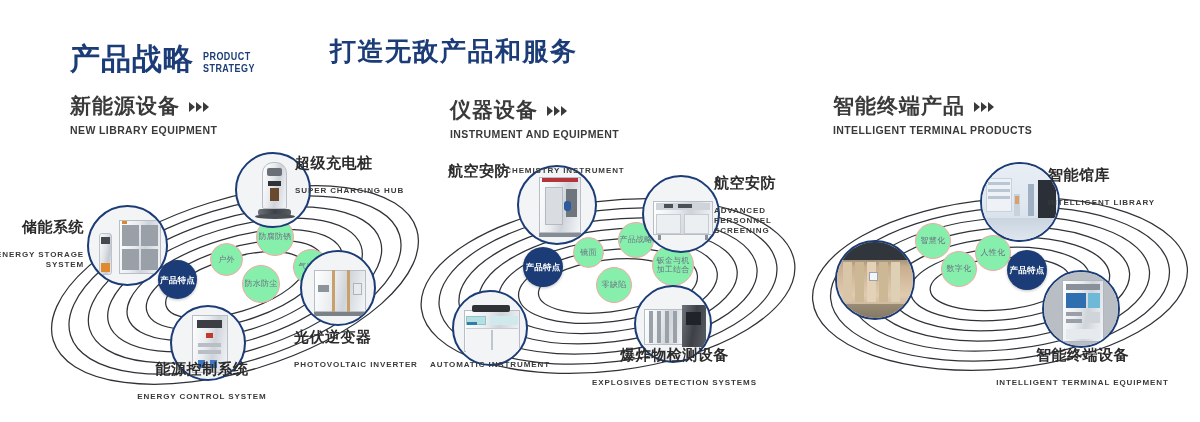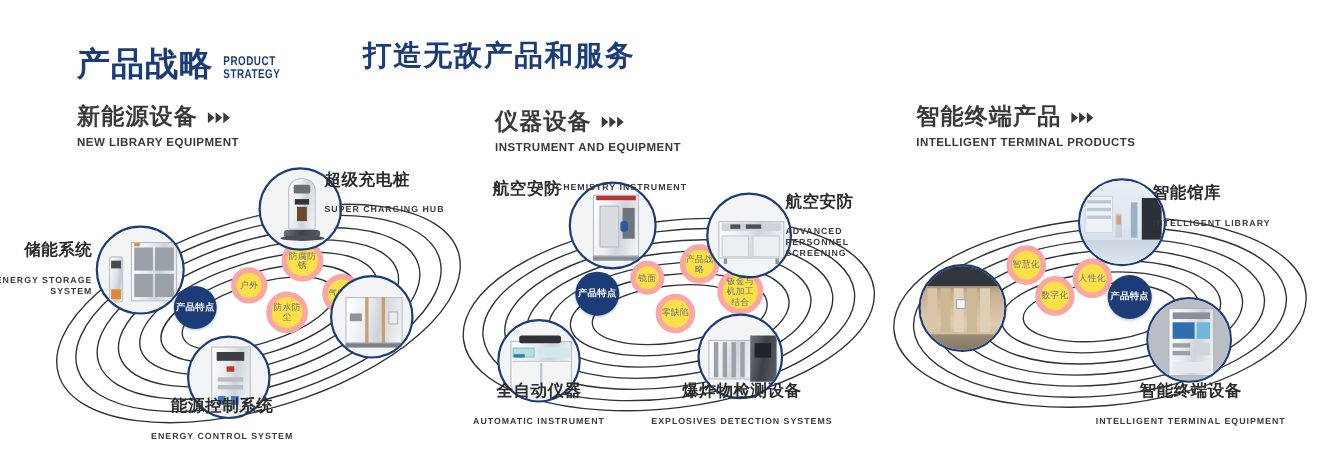--- a/index.html
+++ b/index.html
@@ -71,22 +71,22 @@
     border: 2.4px solid #1b3c77;
     overflow: hidden;
     background: #f3f4f6;
   }
   .node .art { position: absolute; inset: 0; }
 
   
   .bub {
     position: absolute;
     border-radius: 50%;
-    background: #fde047;
-    border: 5px solid #fca5a5;
+    background: #86efac;
+    border: 1px solid #fca5a5;
     display: flex; align-items: center; justify-content: center;
     text-align: center;
     color: #6b7280;
     font-size: 8px; line-height: 9.5px;
     letter-spacing: 0.3px;
     font-family: "DejaVu Sans", "Liberation Sans", sans-serif;
   }
   .bub.core {
     background: #1b3c77; border: none; color: #ffffff;
     font-weight: 700; font-size: 8.5px; line-height: 10px;
@@ -221,20 +221,24 @@
     <div class="node" style="left:270px; top:100px; width:76px; height:76px;">
       <div class="art">
         <div class="dev sheen" style="left:12px; top:18px; width:52px; height:42px; border:1px solid #b9bec6;"></div>
         <div class="dev" style="left:30px; top:18px; width:3px; height:42px; background:#c8a06a;"></div>
         <div class="dev" style="left:45px; top:18px; width:3px; height:42px; background:#c8a06a;"></div>
         <div class="dev" style="left:16px; top:33px; width:11px; height:7px; background:#8d939b;"></div>
         <div class="dev" style="left:51px; top:31px; width:9px; height:12px; background:#e8eaed; border:1px solid #aeb4bb;"></div>
         <div class="dev" style="left:12px; top:60px; width:52px; height:4px; background:#7c8188;"></div>
       </div>
     </div>
+    <div class="cap" style="left:264px; top:178px;">
+      <div class="cn">光伏逆变器</div>
+      <div class="en">PHOTOVOLTAIC INVERTER</div>
+    </div>
 
     <div class="node" style="left:140px; top:155px; width:76px; height:76px;">
       <div class="art">
         <div class="dev sheen" style="left:20px; top:8px; width:36px; height:58px; border:1px solid #b9bec6;"></div>
         <div class="dev" style="left:25px; top:13px; width:25px; height:8px; background:#3b3f45;"></div>
         <div class="dev" style="left:34px; top:26px; width:7px; height:5px; background:#c0392b;"></div>
         <div class="dev" style="left:26px; top:36px; width:23px; height:4px; background:#b9bec6;"></div>
         <div class="dev" style="left:26px; top:43px; width:23px; height:4px; background:#b9bec6;"></div>
         <div class="dev" style="left:26px; top:53px; width:7px; height:8px; background:#3f78c4;"></div>
         <div class="dev" style="left:38px; top:53px; width:7px; height:8px; background:#3f78c4;"></div>
@@ -305,21 +309,20 @@
         <div class="dev sheen" style="left:10px; top:18px; width:56px; height:42px; border:1px solid #b9bec6;"></div>
         <div class="dev" style="left:18px; top:13px; width:38px; height:7px; background:#2f3338; border-radius:2px;"></div>
         <div class="dev" style="left:12px; top:24px; width:20px; height:9px; background:#b6dfe2; border:1px solid #8fc6cc;"></div>
         <div class="dev" style="left:36px; top:24px; width:28px; height:9px; background:#cfe9ec;"></div>
         <div class="dev" style="left:12px; top:36px; width:52px; height:24px; background:#f2f4f6; border-top:1px solid #c6ccd2;"></div>
         <div class="dev" style="left:37px; top:38px; width:2px; height:20px; background:#c0c6cd;"></div>
         <div class="dev" style="left:13px; top:30px; width:10px; height:3px; background:#2f7ea8;"></div>
       </div>
     </div>
     <div class="cap center" style="left:-12px; top:196px; width:180px;">
-      <div class="cn">全自动仪器</div>
       <div class="en">AUTOMATIC INSTRUMENT</div>
     </div>
 
     <div class="node" style="left:222px; top:135px; width:78px; height:78px;">
       <div class="art">
         <div class="dev sheen" style="left:8px; top:22px; width:40px; height:36px; border:1px solid #b9bec6;"></div>
         <div class="dev" style="left:13px; top:24px; width:4px; height:32px; background:#9ba1a8;"></div>
         <div class="dev" style="left:21px; top:24px; width:4px; height:32px; background:#9ba1a8;"></div>
         <div class="dev" style="left:29px; top:24px; width:4px; height:32px; background:#9ba1a8;"></div>
         <div class="dev" style="left:37px; top:24px; width:4px; height:32px; background:#9ba1a8;"></div>

